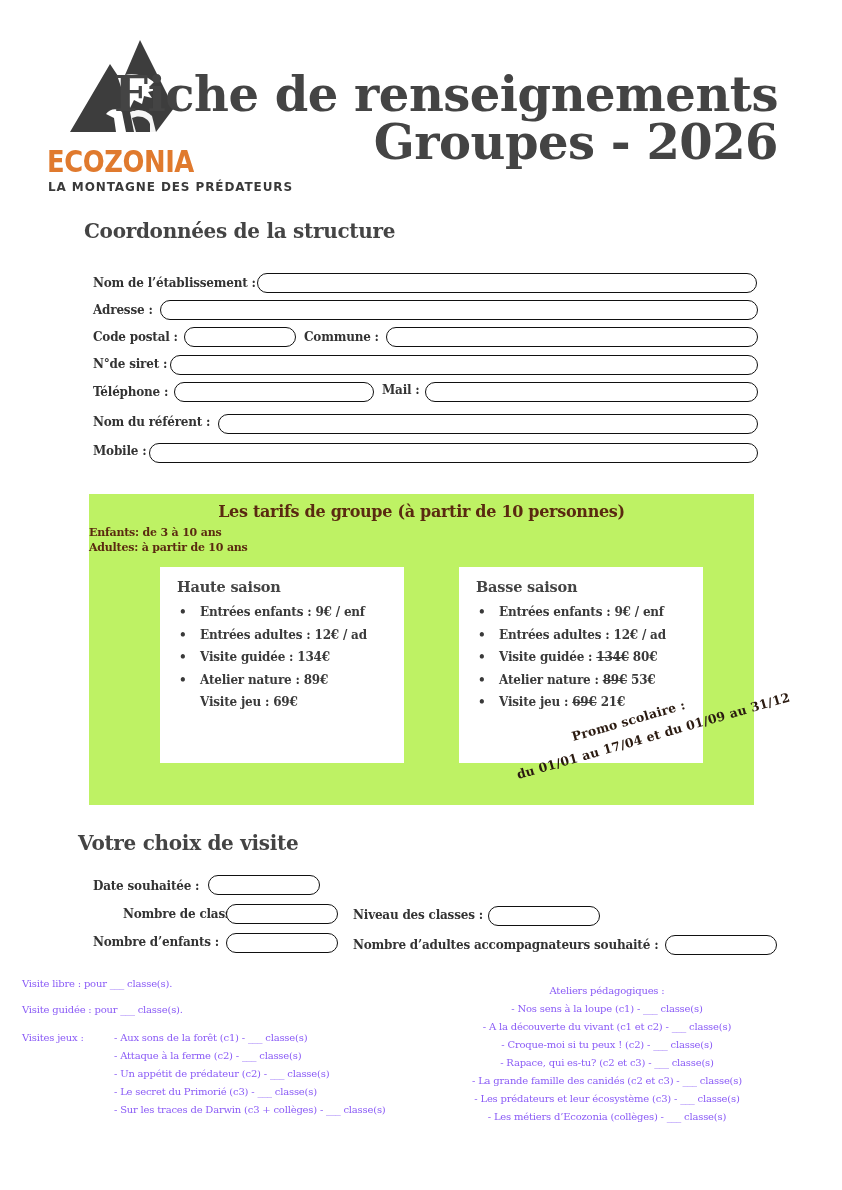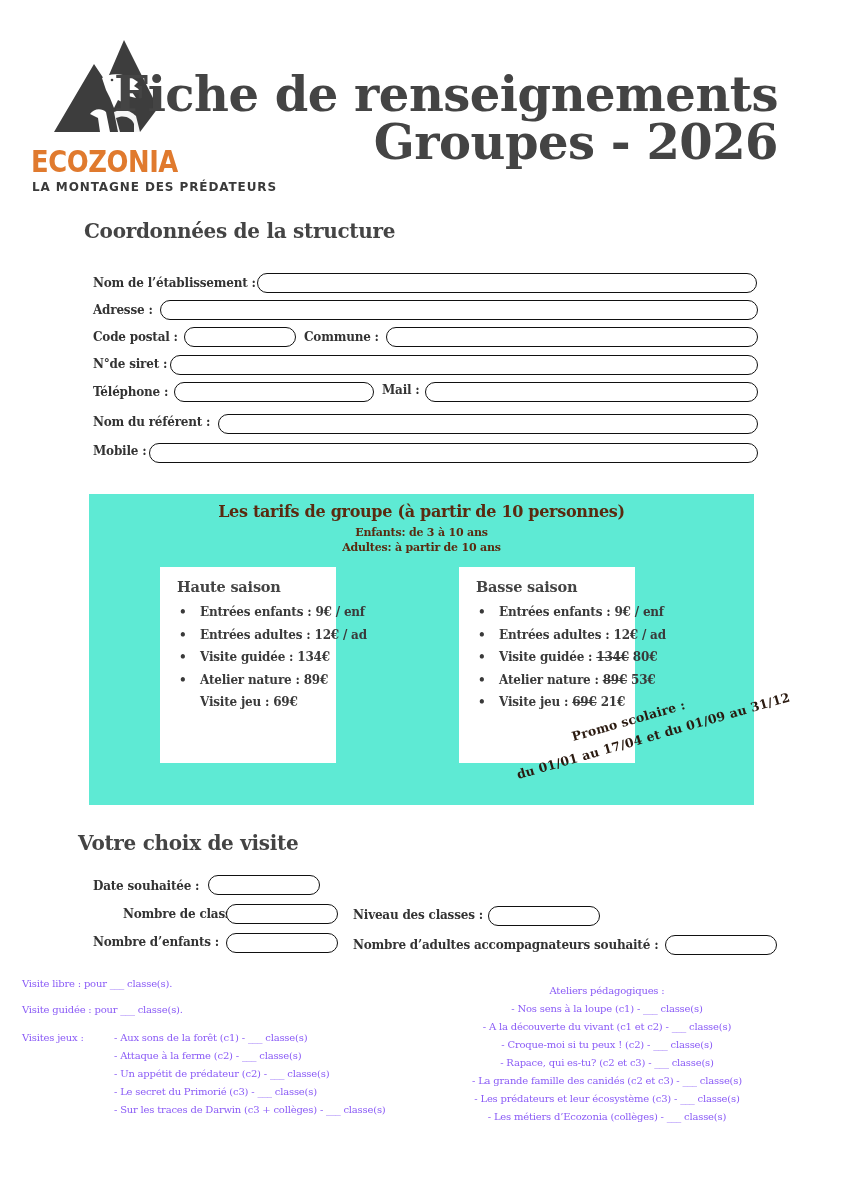--- a/index.html
+++ b/index.html
@@ -2,40 +2,40 @@
 <html><head>
   <meta charset="utf-8">
   <style>
     * { box-sizing: border-box; margin: 0; padding: 0; }
     html, body { width: 842px; height: 1190px; background: #ffffff; overflow: hidden; }
     body { position: relative; font-family: "DejaVu Serif", "Liberation Serif", serif; color: #3a3a3a; }
 
     .abs { position: absolute; }
 
     
-    #logo { left: 28px; top: 38px; width: 160px; height: 155px; }
+    #logo { left: 44px; top: 38px; width: 160px; height: 155px; }
     #logo svg { position: absolute; left: 26px; top: 0; }
     .logo-word { position: absolute; left: 3px; top: 106px; font-family: "DejaVu Sans", "Liberation Sans", sans-serif; font-weight: bold; font-size: 30px; color: #e07a2e; letter-spacing: -0.5px; transform: scaleX(0.86); transform-origin: left top; }
     .logo-tag { position: absolute; left: 4px; top: 142px; font-family: "DejaVu Sans", "Liberation Sans", sans-serif; font-size: 12px; font-weight: bold; color: #3a3a3a; letter-spacing: 0.9px; white-space: nowrap; }
 
     
     .title { right: 64px; text-align: right; font-family: "DejaVu Serif", serif; font-weight: bold; font-size: 48px; color: #444444; line-height: 48px; white-space: nowrap; letter-spacing: -0.5px; }
     #title1 { top: 70px; }
     #title2 { top: 118px; text-align: center; }
 
     .section-title { font-weight: bold; font-size: 20px; color: #444444; white-space: nowrap; letter-spacing: -0.3px; }
 
     .lbl { font-size: 12px; font-weight: bold; color: #333333; white-space: nowrap; letter-spacing: -0.2px; }
     .field { height: 20px; border: 1.6px solid #111111; border-radius: 10px; background: #fff; }
 
     
-    #tarifs { left: 89px; top: 494px; width: 665px; height: 311px; background: #5eead4; }
+    #tarifs { left: 89px; top: 494px; width: 665px; height: 311px; background: #bef264; }
     .t-title { position: absolute; left: 0; right: 0; top: 8px; text-align: center; font-weight: bold; font-size: 16px; color: #5a2a10; letter-spacing: -0.3px; }
-    .t-sub { position: absolute; left: 0; right: 0; text-align: center; font-weight: bold; font-size: 11px; color: #5a2a10; letter-spacing: -0.2px; }
-    .card { position: absolute; top: 73px; width: 176px; height: 196px; background: #ffffff; }
+    .t-sub { position: absolute; left: 0; right: 0; text-align: left; font-weight: bold; font-size: 11px; color: #5a2a10; letter-spacing: -0.2px; }
+    .card { position: absolute; top: 73px; width: 244px; height: 196px; background: #ffffff; }
     .card h3 { position: absolute; left: 17px; top: 11px; font-size: 14.5px; font-weight: bold; color: #444444; letter-spacing: -0.2px; }
     .card ul { position: absolute; left: 17px; top: 38px; list-style: none; }
     .card li { position: relative; padding-left: 23px; height: 22.5px; font-size: 12px; font-weight: bold; color: #3a3a3a; white-space: nowrap; letter-spacing: -0.2px; }
     .card li.bul::before { content: "•"; position: absolute; left: 2px; top: 0; font-size: 12px; }
     .strike { text-decoration: line-through; }
 
     .promo { position: absolute; font-weight: bold; font-size: 12.5px; color: #2a1a10; white-space: nowrap; transform: rotate(-16deg); transform-origin: left bottom; letter-spacing: 0.2px; }
 
     .txt { font-size: 10px; font-weight: normal; color: #8b5cf6; white-space: nowrap; letter-spacing: -0.2px; line-height: 18px; }
   </style>

